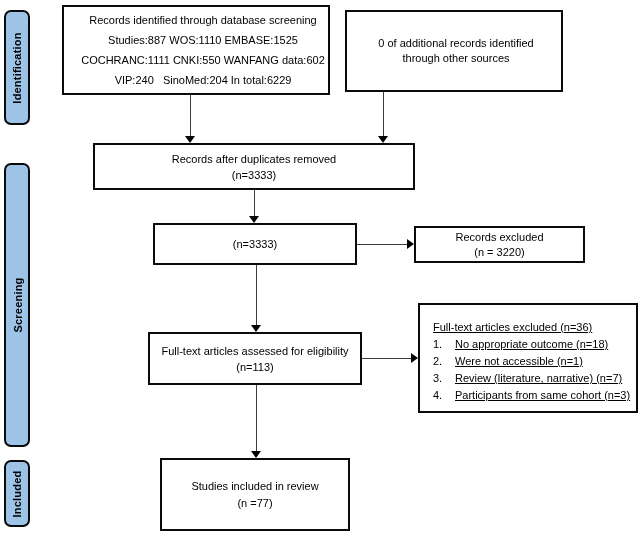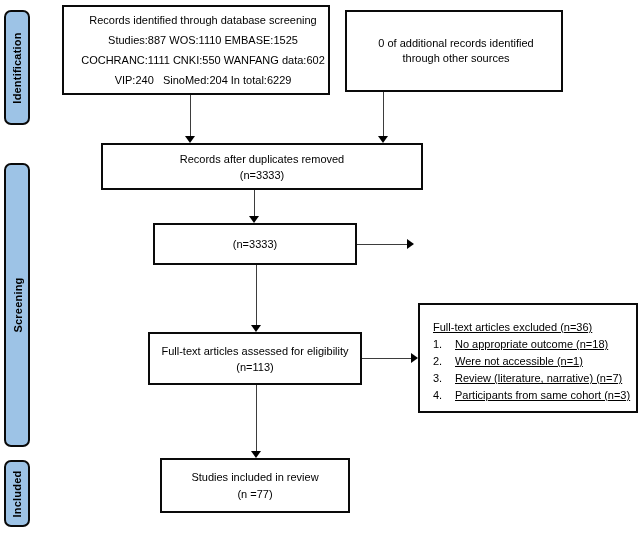--- a/index.html
+++ b/index.html
@@ -43,28 +43,28 @@
     display: flex;
     flex-direction: column;
     justify-content: center;
     align-items: center;
     text-align: center;
   }
   .box .pline { white-space: pre-wrap; }
   .box-database { left: 62px; top: 5px; width: 268px; height: 90px; line-height: 20px; padding-left: 14px; }
   .box-other { left: 345px; top: 10px; width: 218px; height: 82px;
                align-items: flex-start; text-align: center; padding: 0 10px 0 14px; line-height: 15px; }
-  .box-duplicates { left: 93px; top: 143px; width: 322px; height: 47px; line-height: 16px; margin-left: 8px; }
+  .box-duplicates { left: 93px; top: 143px; width: 322px; height: 47px; line-height: 16px; }
   .box-screened { left: 153px; top: 223px; width: 204px; height: 42px; line-height: 16px; }
   .box-rec-excluded { left: 414px; top: 226px; width: 171px; height: 37px; line-height: 15px; }
   .box-fulltext { left: 148px; top: 332px; width: 214px; height: 53px; line-height: 16px; }
   .box-ft-excluded { left: 418px; top: 303px; width: 220px; height: 110px;
                      display: block; text-align: left; padding: 14px 4px 0 13px;
                      font-size: 11px; line-height: 17px; text-decoration: underline; }
-  .box-included { left: 160px; top: 458px; width: 190px; height: 55px; line-height: 17px; }
+  .box-included { left: 160px; top: 458px; width: 190px; height: 73px; line-height: 17px; }
   .ft-item { white-space: nowrap; }
   .ft-item .num { display: inline-block; width: 22px; }
   
   .vline { position: absolute; width: 1px; background: #3d3d3d; }
   .hline { position: absolute; height: 1px; background: #3d3d3d; }
   .head-down {
     position: absolute; width: 0; height: 0;
     border-left: 5px solid transparent;
     border-right: 5px solid transparent;
     border-top: 7px solid #000;
@@ -104,20 +104,24 @@
 
   <div class="box box-duplicates">
     <div class="pline">Records after duplicates removed</div>
     <div class="pline">(n=3333)</div>
   </div>
 
   <div class="box box-screened">
     <div class="pline">(n=3333)</div>
   </div>
 
+  <div class="box box-rec-excluded">
+    <div class="pline">Records excluded</div>
+    <div class="pline">(n = 3220)</div>
+  </div>
 
   <div class="box box-fulltext">
     <div class="pline">Full-text articles assessed for eligibility</div>
     <div class="pline">(n=113)</div>
   </div>
 
   <div class="box box-ft-excluded">
     <div>Full-text articles excluded (n=36)</div>
     <div class="ft-item">
       <span class="num">1.</span><span>No appropriate outcome (n=18)</span>

